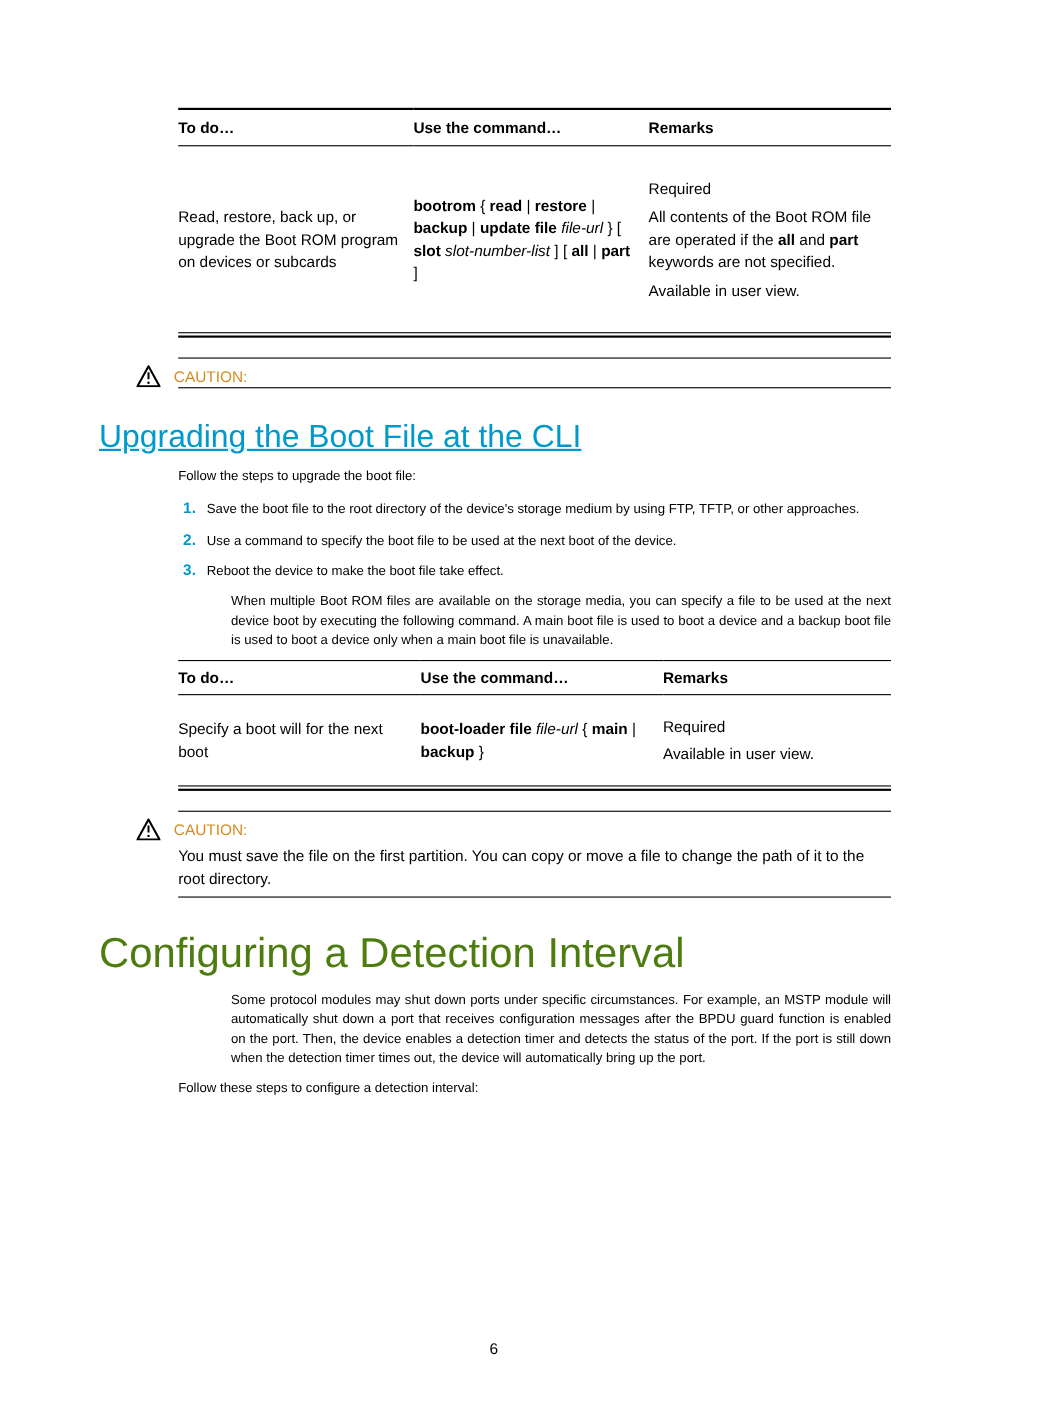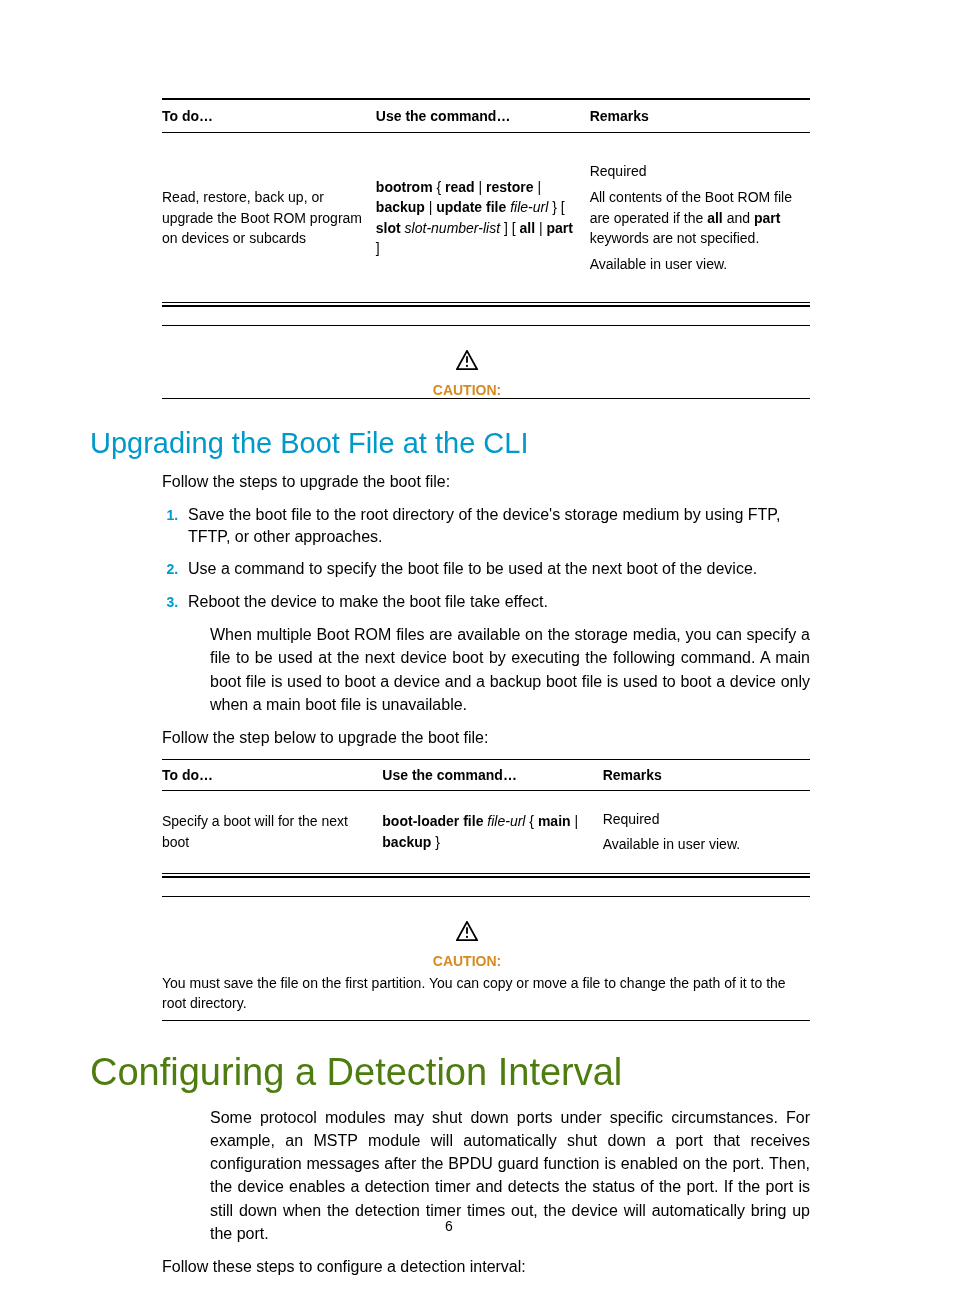--- a/index.html
+++ b/index.html
@@ -48,49 +48,49 @@
   .caution-rule-top, .caution-rule-bottom {
     border-top: 1px solid #000;
     margin-left: 38px;
   }
   .caution-head {
     display: flex;
     align-items: center;
     gap: 12px;
     color: #d58b1f;
     font-size: 14px;
-    font-weight: bold;
-    margin-top: 24px;
-    flex-direction: column;
+    font-weight: normal;
+    margin-top: 6px;
   }
   .caution-head .tri {
     width: 22px; height: 20px;
     color:#000;
   }
   .caution-text {
     font-size: 14px;
     line-height: 1.45;
     margin: 4px 0 6px 38px;
   }
   h2.section {
     color: #0099cc;
     font-weight: 300;
     font-size: 29px;
     margin: 28px 0 10px 0;
     font-family: Arial, sans-serif;
+    text-decoration: underline;
   }
   h1.section {
     color: #4d7c0f;
     font-weight: 300;
     font-size: 38px;
     margin: 30px 0 12px 0;
   }
   .body-indent {
     margin-left: 72px;
-    font-size: 16px;
+    font-size: 12px;
     line-height: 1.45;
   }
   .para { margin: 8px 0 10px 0; }
   ol.steps {
     margin: 6px 0 10px 0;
     padding-left: 20px;
   }
   ol.steps li {
     margin: 4px 0 10px 0;
     padding-left: 6px;
@@ -178,21 +178,20 @@
   <h2 class="section">Upgrading the Boot File at the CLI</h2>
 
   <div class="body-indent">
     <div class="para">Follow the steps to upgrade the boot file:</div>
     <ol class="steps">
       <li>Save the boot file to the root directory of the device's storage medium by using FTP, TFTP, or other approaches.</li>
       <li>Use a command to specify the boot file to be used at the next boot of the device.</li>
       <li>Reboot the device to make the boot file take effect.</li>
     </ol>
     <div class="para just">When multiple Boot ROM files are available on the storage media, you can specify a file to be used at the next device boot by executing the following command. A main boot file is used to boot a device and a backup boot file is used to boot a device only when a main boot file is unavailable.</div>
-    <div class="para">Follow the step below to upgrade the boot file:</div>
   </div>
 
   <table class="tbl2">
     <tbody>
         <tr>
       <th style="width:34%">To do…</th>
       <th style="width:34%">Use the command…</th>
       <th style="width:32%">Remarks</th>
     </tr>
     <tr>

